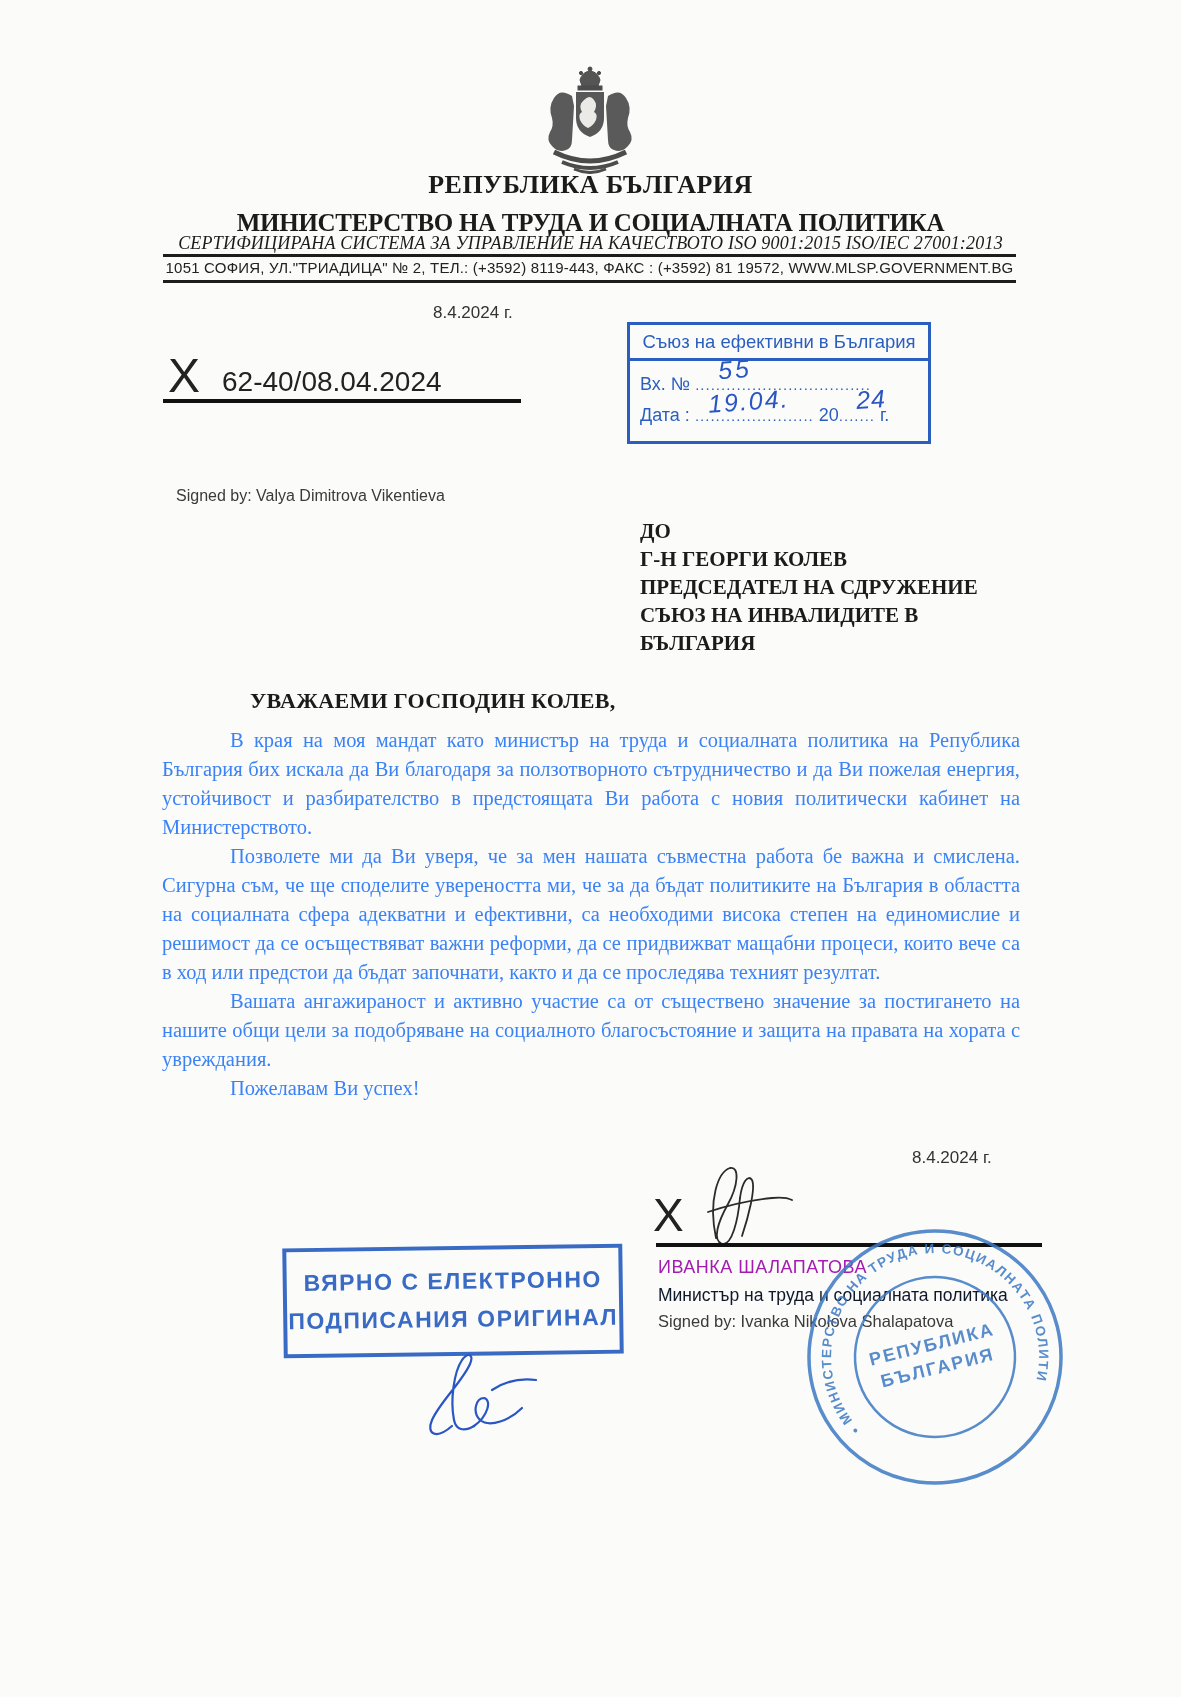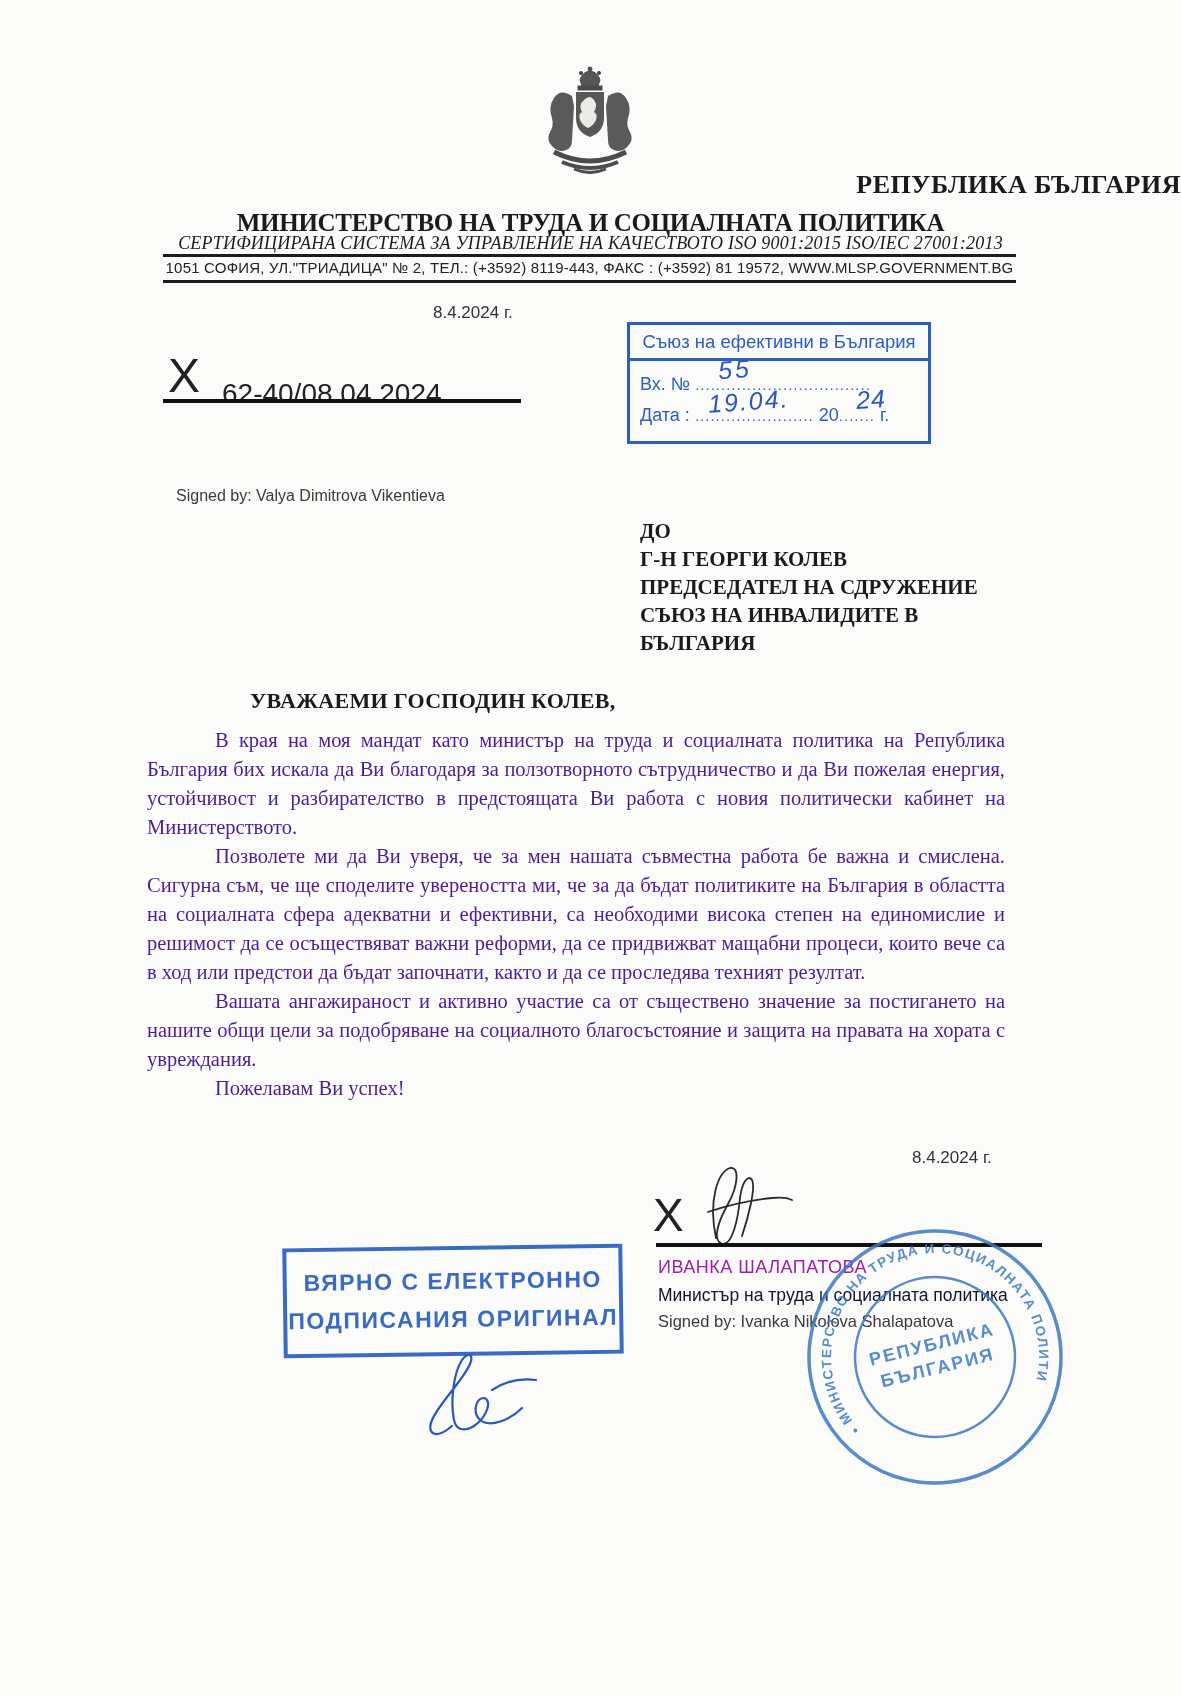--- a/index.html
+++ b/index.html
@@ -5,53 +5,53 @@
   html,body{margin:0;padding:0;background:#e8e8e6;}
   .page{
     position:relative;width:1181px;height:1697px;margin:0 auto;
     background:#fbfbf9;overflow:hidden;
     font-family:"Liberation Serif", serif;color:#1b1b1b;
   }
   .abs{position:absolute;}
   .center{left:0;width:1181px;text-align:center;}
 
   
-  .h-republic{top:170px;font-size:26px;font-weight:bold;letter-spacing:.5px;text-align:right;}
+  .h-republic{top:170px;font-size:26px;font-weight:bold;letter-spacing:.5px;}
   .h-ministry{top:201px;font-size:25px;font-weight:bold;letter-spacing:-.3px;margin-top:8px;}
   .h-cert{top:233px;font-size:18px;font-style:italic;font-weight:normal;letter-spacing:.2px;}
   .rule{left:163px;width:853px;height:3px;background:#1d1d1d;}
   .h-address{top:259px;left:163px;width:853px;text-align:center;
     font-family:"Liberation Sans", sans-serif;font-size:15px;color:#222;letter-spacing:.2px;}
 
   
   .ref-date{top:303px;left:433px;font-family:"Liberation Sans", sans-serif;font-size:17px;color:#333;}
   .ref-x{top:348px;left:168px;font-family:"Liberation Sans", sans-serif;font-size:48px;font-weight:400;color:#222;}
-  .ref-no{top:366px;left:222px;font-family:"Liberation Sans", sans-serif;font-size:28px;color:#222;margin-top:12px;}
+  .ref-no{top:366px;left:222px;font-family:"Liberation Sans", sans-serif;font-size:28px;color:#222;}
   .ref-line{top:399px;left:163px;width:358px;height:4px;background:#111;}
   .signedby1{top:487px;left:176px;font-family:"Liberation Sans", sans-serif;font-size:16px;color:#3a3a3a;}
 
   
   .entry-stamp{top:322px;left:627px;width:298px;border:3px solid #2a5fc0;color:#2a5fc0;
     font-family:"Liberation Sans", sans-serif;background:rgba(255,255,255,.2);}
   .entry-stamp-org{padding:6px 8px 5px;font-size:18.5px;text-align:center;border-bottom:3px solid #2a5fc0;white-space:nowrap;}
   .entry-stamp-body{position:relative;padding:8px 10px 10px;font-size:18px;}
   .srow{white-space:nowrap;line-height:30px;}
   .dots{letter-spacing:1px;font-size:15px;}
   .hand{position:absolute;font-style:italic;color:#2a56c4;font-size:25px;transform:rotate(-4deg);}
   .hand-no{top:-6px;left:88px;letter-spacing:3px;}
   .hand-date{top:26px;left:78px;letter-spacing:2px;}
   .hand-year{top:24px;left:226px;letter-spacing:1px;}
 
   
   .recipient{top:517px;left:640px;font-size:21px;font-weight:bold;line-height:28px;}
 
   
   .salutation{top:688px;left:250px;font-size:22px;font-weight:bold;letter-spacing:.3px;}
-  .body-text{top:726px;left:147px;width:858px;font-size:20.5px;line-height:29px;
-    text-align:justify;color:#4c1d95;}
+  .body-text{top:726px;left:162px;width:858px;font-size:20.5px;line-height:29px;
+    text-align:justify;color:#3b82f6;}
   .body-text p{margin:0;text-indent:68px;}
 
   
   .close-date{top:1148px;left:912px;font-family:"Liberation Sans", sans-serif;font-size:17px;color:#333;}
   .sig-x{top:1188px;left:653px;font-family:"Liberation Sans", sans-serif;font-size:46px;font-weight:400;color:#222;}
   .sig-scribble{top:1160px;left:688px;}
   .sig-line{top:1243px;left:656px;width:386px;height:4px;background:#111;}
   .min-name{top:1257px;left:658px;font-family:"Liberation Sans", sans-serif;font-size:18px;color:#a21caf;letter-spacing:.5px;}
   .min-title{top:1285px;left:658px;font-family:"Liberation Sans", sans-serif;font-size:17.5px;color:#0f172a;}
   .min-signedby{top:1312px;left:658px;font-family:"Liberation Sans", sans-serif;font-size:16.5px;color:#3a3a3a;}

